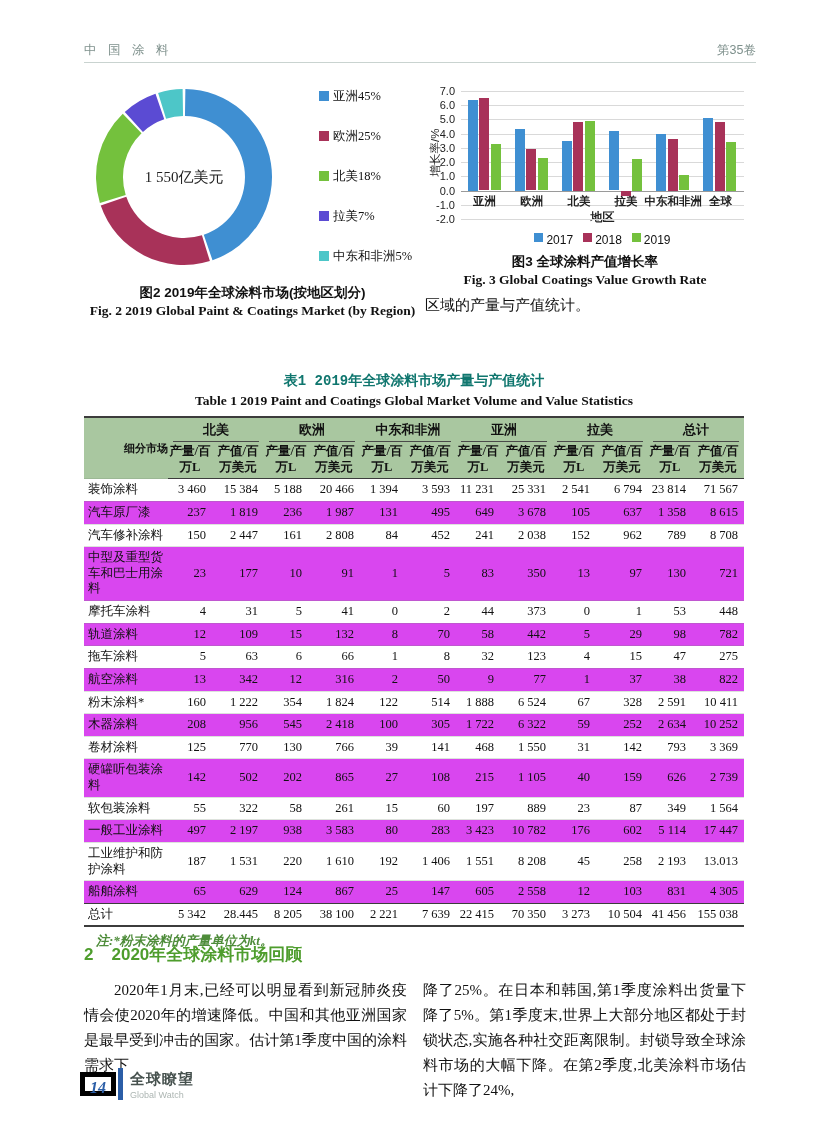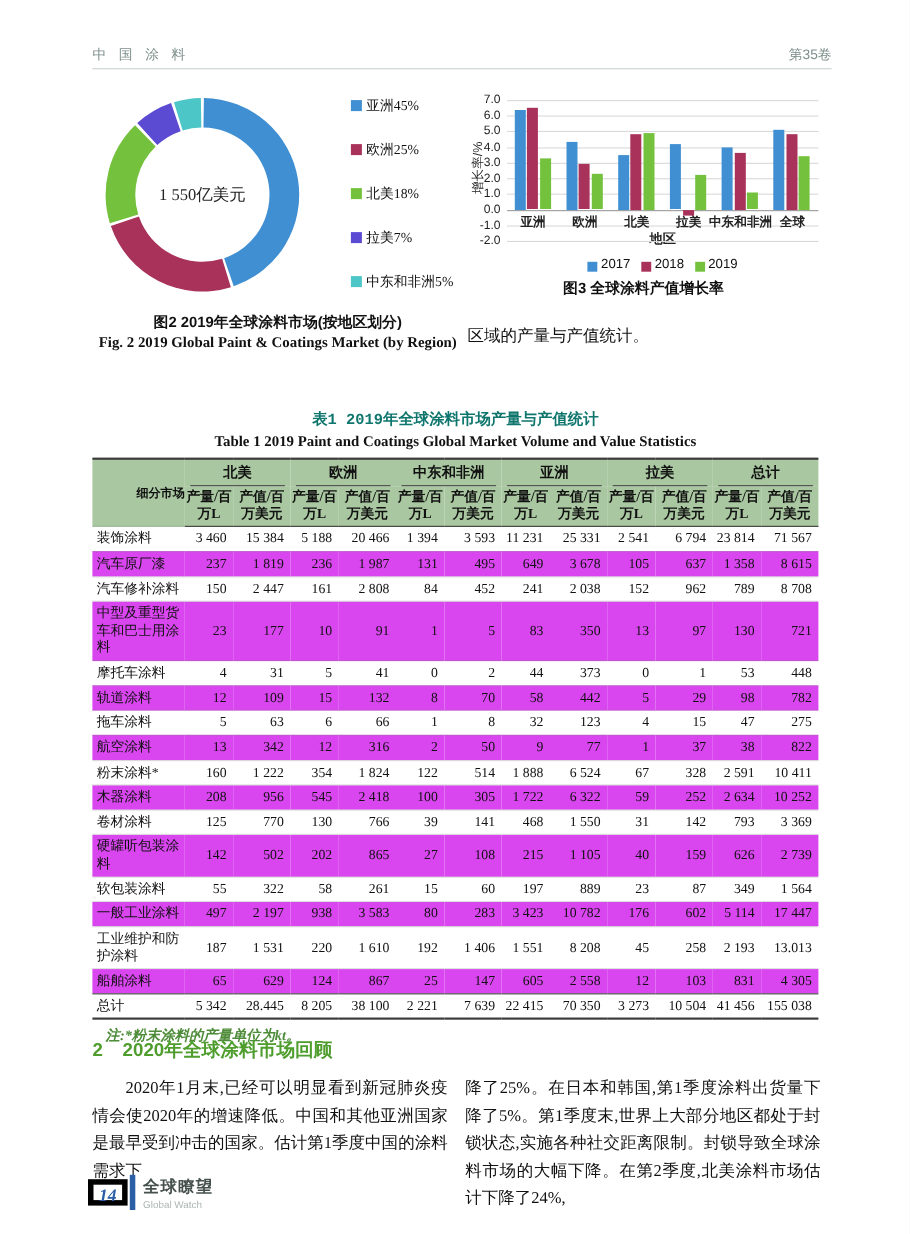--- a/index.html
+++ b/index.html
@@ -27,21 +27,21 @@
   .fig3-block { position:absolute; left:425px; top:83px; width:320px; height:250px; }
   #bar-plot { position:absolute; left:0; top:0; width:320px; height:146px; font-family:"Liberation Sans","DejaVu Sans",sans-serif; }
   .gridline { position:absolute; height:1px; background:#d9d9d9; }
   .gridline.zero { background:#9a9a9a; }
   .ytick { position:absolute; left:0; width:30px; text-align:right; transform:translateY(-50%); font-size:11px; color:#222; }
   .bar { position:absolute; z-index:2; }
   .xcat { position:absolute; z-index:1; text-align:center; font-size:11.5px; font-weight:600; color:#222; white-space:nowrap; }
   .ylabel { position:absolute; left:-30px; top:62px; width:80px; text-align:center; transform:rotate(-90deg); font-size:11.5px; color:#222; }
   .xlabel { position:absolute; left:36px; top:126px; width:283px; text-align:center; font-size:12px; font-weight:600; color:#222; }
   #bar-legend { position:absolute; left:36px; top:150px; width:283px; display:flex; justify-content:center; gap:10px; font-family:"Liberation Sans","DejaVu Sans",sans-serif; font-size:12px; color:#111; }
-  #bar-legend .item { display:flex; align-items:flex-end; }
+  #bar-legend .item { display:flex; align-items:flex-start; }
   #bar-legend .swatch { width:9px; height:9px; margin-right:3px; }
   .fig3-block .caption-zh { top:170px; }
   .fig3-block .caption-en { top:189px; }
   .intro-text { position:absolute; left:0; top:213px; width:320px; font-size:15px; color:#111; }
 
   
   .table-block { position:absolute; left:84px; top:360px; width:660px; }
   .table-title-zh { text-align:center; font-family:Liberation Mono, monospace; font-weight:bold; font-size:14px; color:#0f766e;margin-top:12px; }
   .table-title-en { text-align:center; font-family:"Liberation Serif","DejaVu Serif",serif; font-weight:bold; font-size:13.5px; color:#111; margin-top:3px; margin-bottom:7px; }
   table.stats { width:660px; border-collapse:collapse; table-layout:fixed; border-top:2px solid #3c3c3c; border-bottom:2px solid #3c3c3c; font-size:12.5px; color:#111; }
@@ -178,20 +178,21 @@
         <span class="item">
           <span class="swatch" style="background: rgb(168, 50, 89);"></span>
           <span>2018</span>
         </span>
         <span class="item">
           <span class="swatch" style="background: rgb(116, 193, 61);"></span>
           <span>2019</span>
         </span>
       </div>
     <div class="caption-zh">图3  全球涂料产值增长率</div>
+    <div class="caption-en">Fig. 3  Global Coatings Value Growth Rate</div>
     <p class="intro-text">区域的产量与产值统计。</p>
   </div>
 
   <div class="table-block">
     <div class="table-title-zh">表1  2019年全球涂料市场产量与产值统计</div>
     <div class="table-title-en">Table 1  2019 Paint and Coatings Global Market Volume and Value Statistics</div>
     <table class="stats" id="stats-table">
         <colgroup>
           <col style="width: 84px;">
           <col style="width: 44px;">

